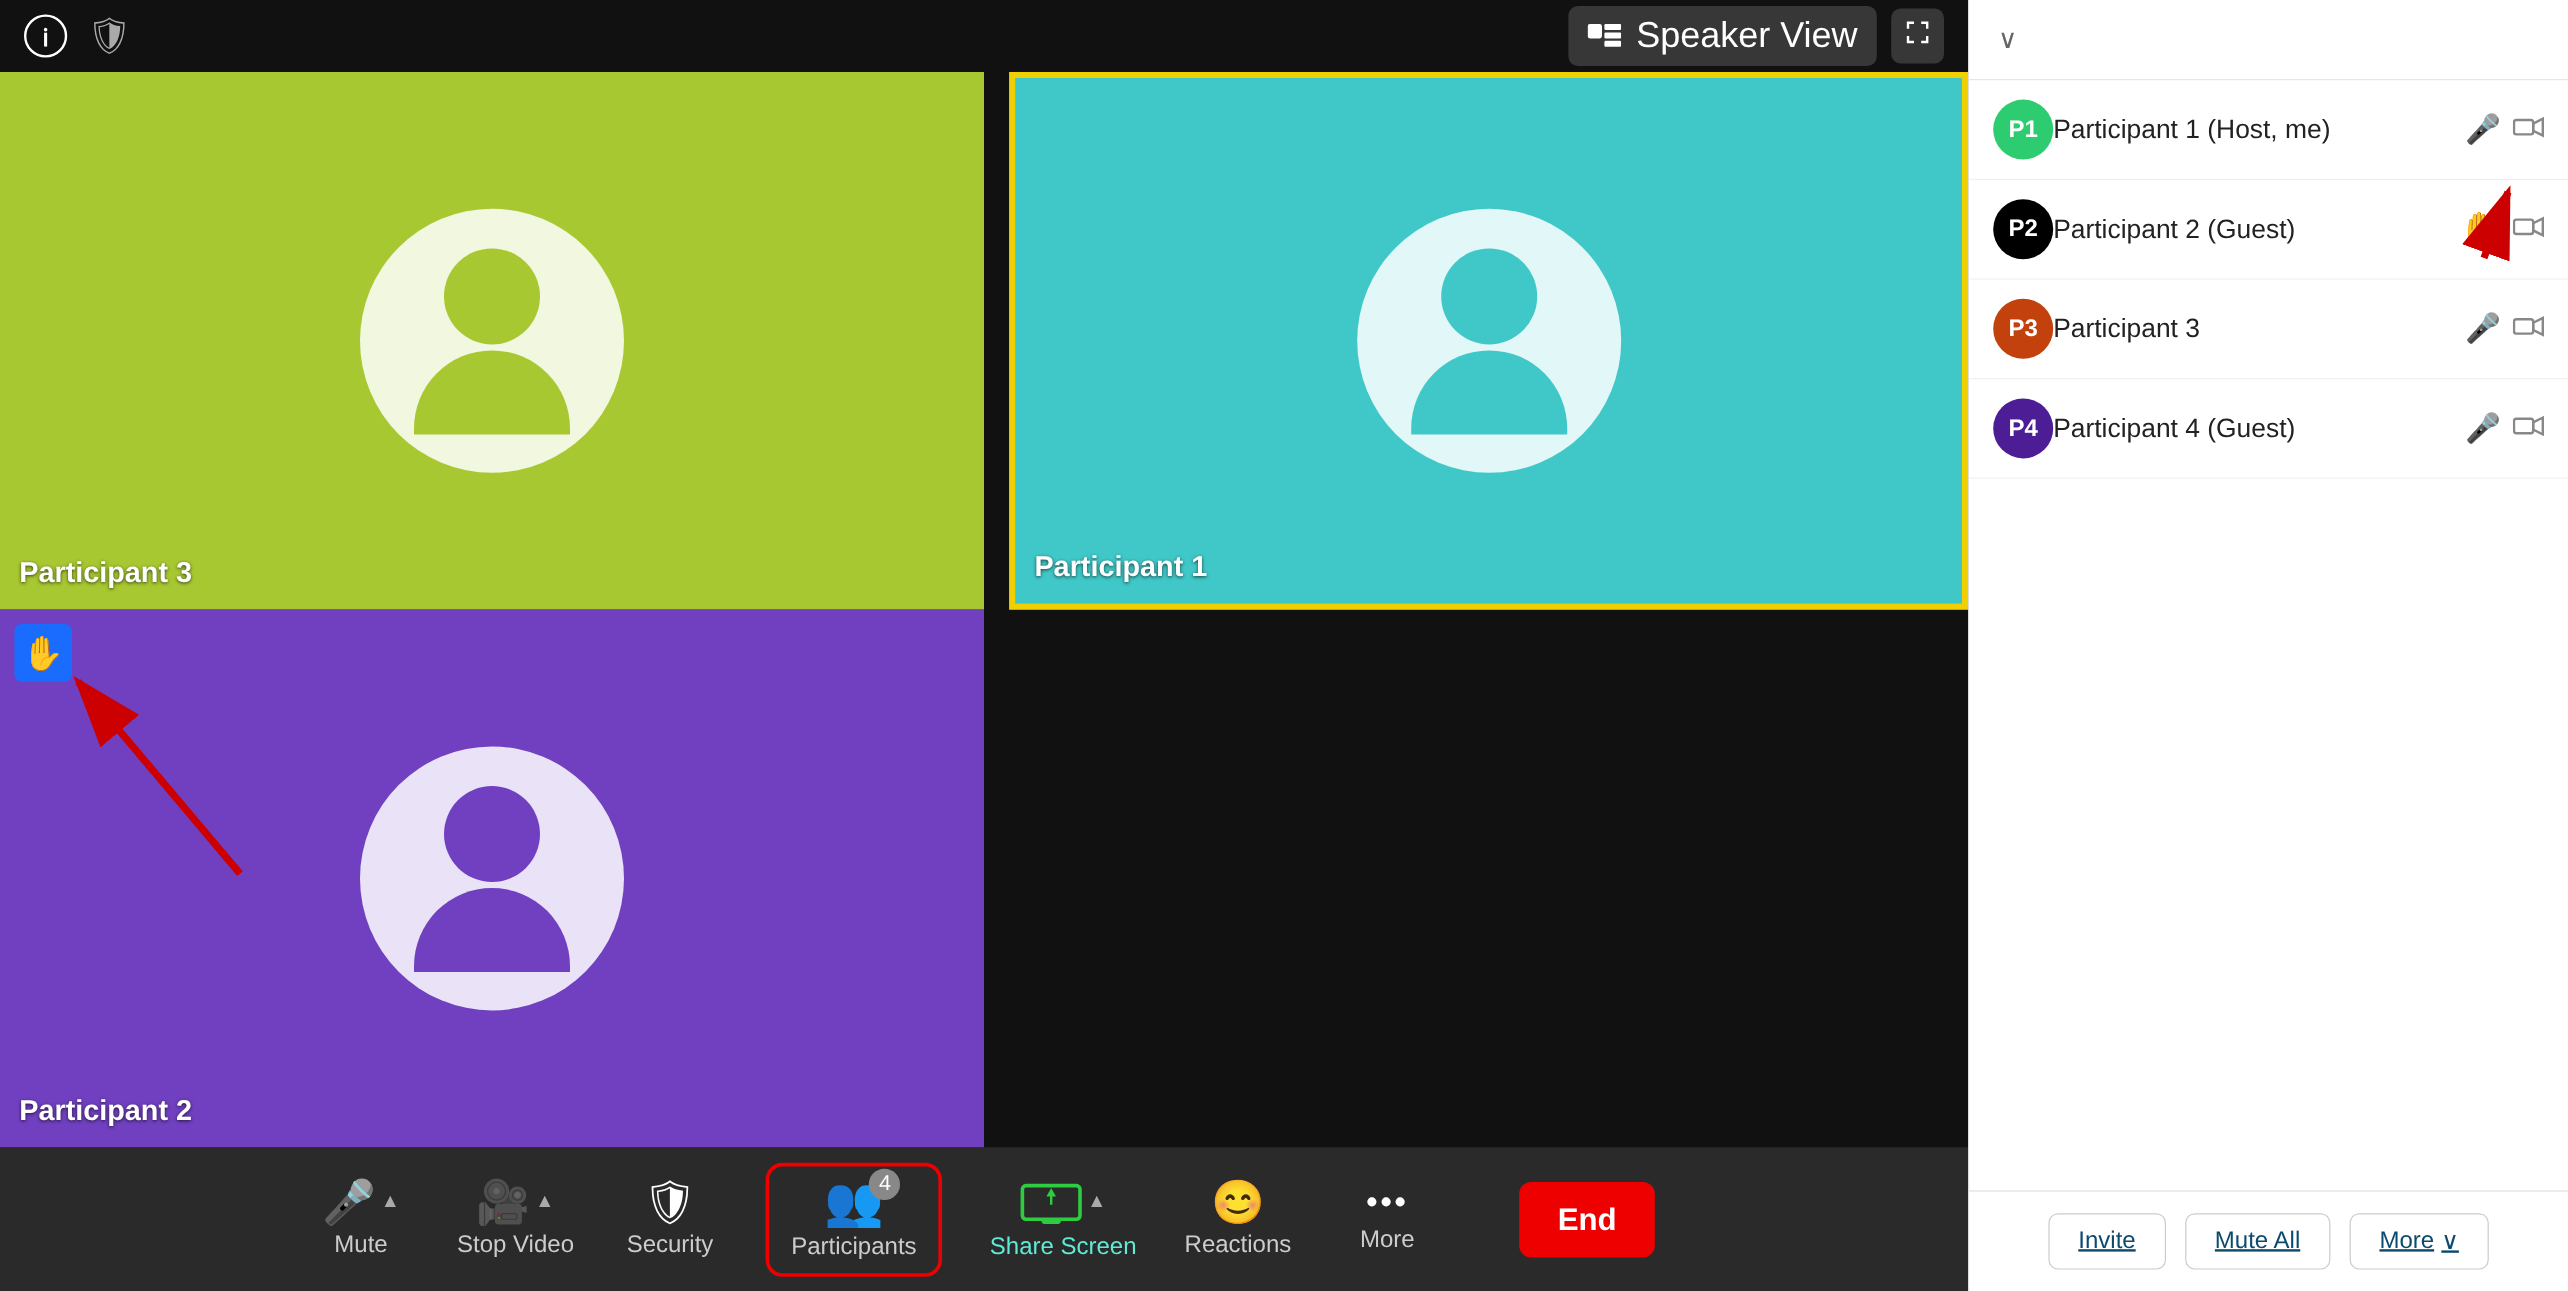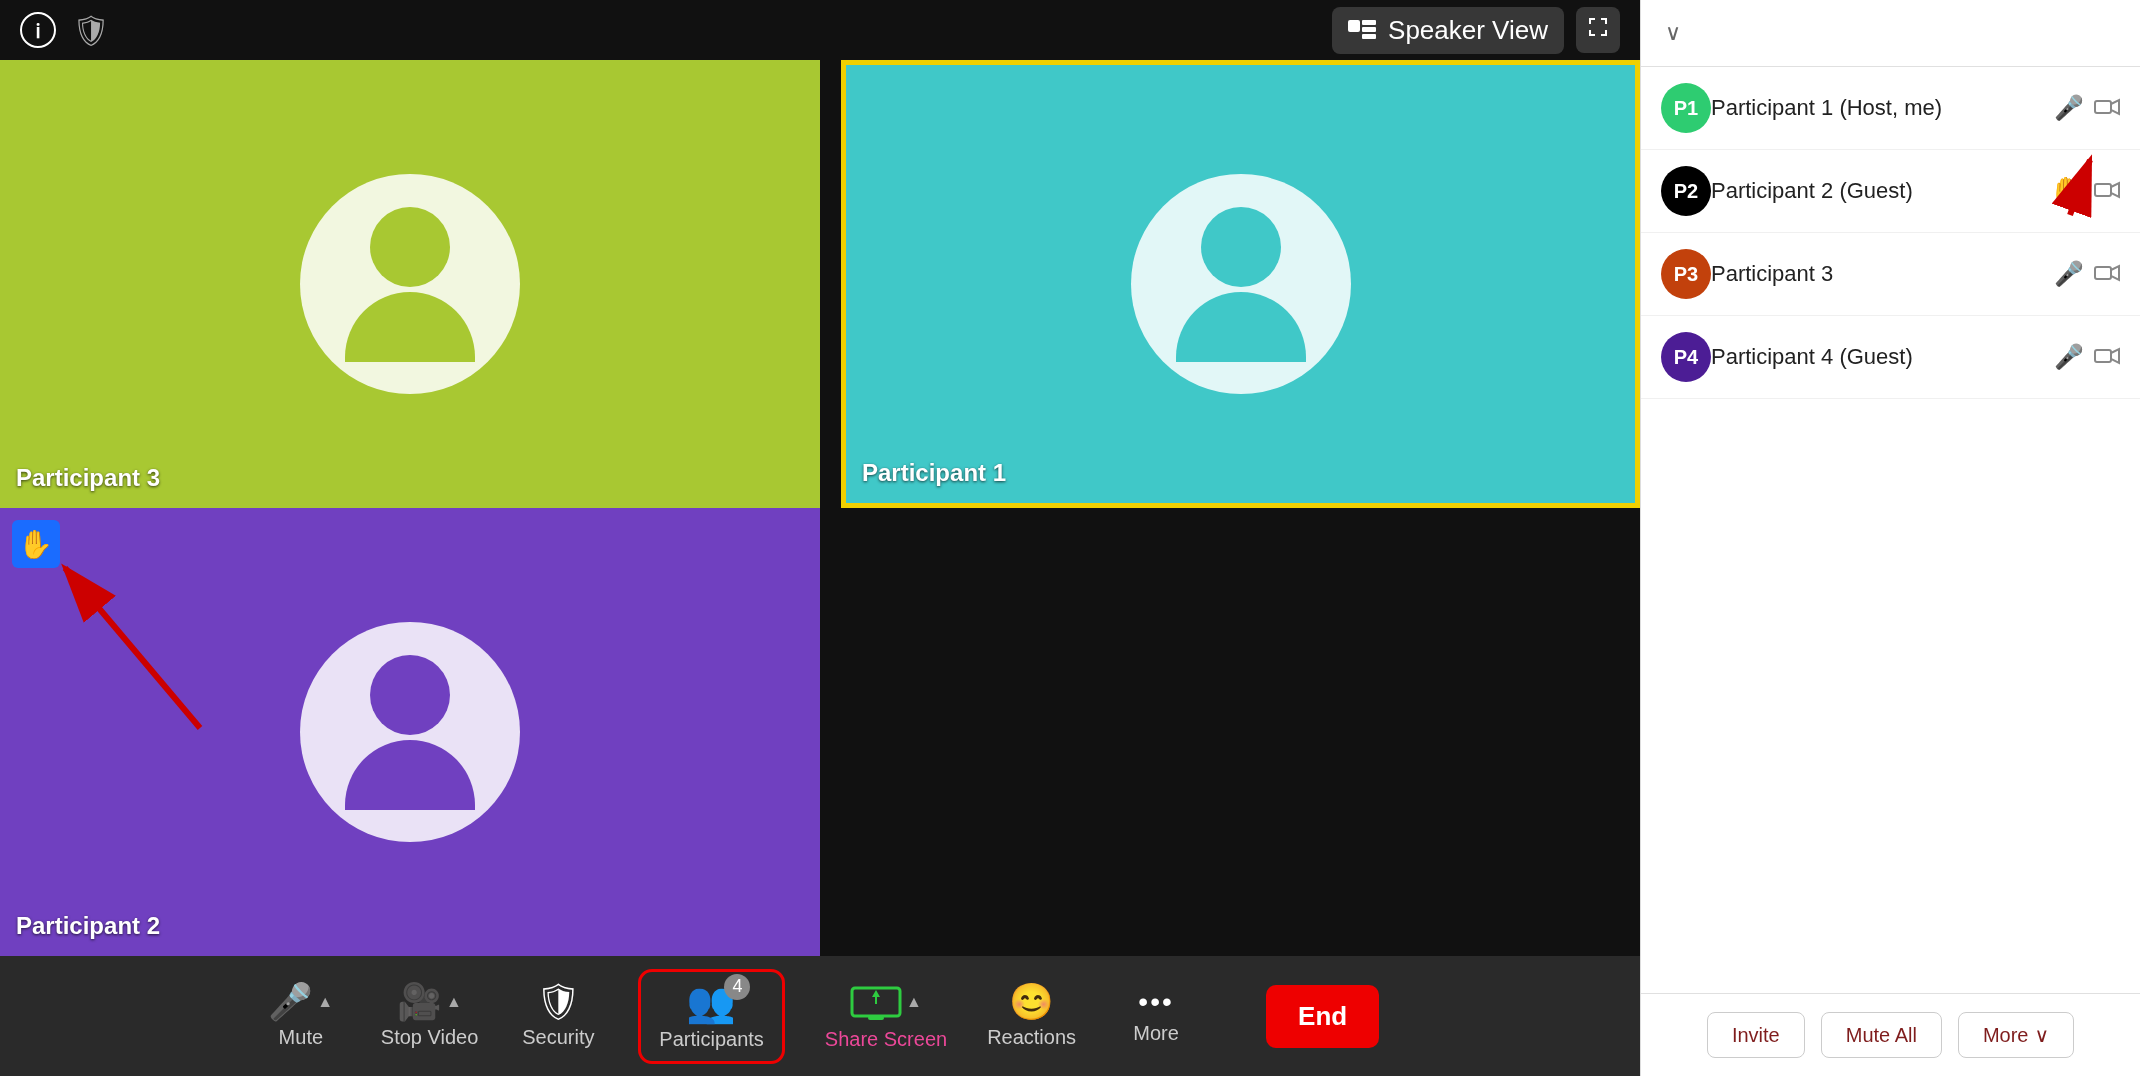--- a/index.html
+++ b/index.html
@@ -54,21 +54,21 @@
       align-items: center;
       gap: 12px;
     }
 
     .speaker-view-btn {
       background: rgba(60,60,60,0.9);
       border: none;
       color: #fff;
       border-radius: 8px;
       padding: 8px 16px;
-      font-size: 26px;
+      font-size: 30px;
       display: flex;
       align-items: center;
       gap: 8px;
       cursor: pointer;
     }
 
     .fullscreen-btn {
       background: rgba(60,60,60,0.9);
       border: none;
       color: #fff;
@@ -328,25 +328,26 @@
       justify-content: center;
       gap: 16px;
       padding: 18px 20px;
       background: #fff;
       border-top: 1px solid #e0e0e0;
     }
 
     .footer-btn {
       border: 1px solid #ccc;
       background: #fff;
-      color: #7f1d1d;
+      color: #0c4a6e;
       border-radius: 8px;
       padding: 10px 24px;
       font-size: 20px;
       cursor: pointer;
+      text-decoration: underline;
     }
 
     .footer-btn-more {
       display: flex;
       align-items: center;
       gap: 6px;
     }
 
     
     .info-icon {
@@ -480,21 +481,21 @@
           <div style="position:relative;width:52px;height:40px;display:flex;align-items:center;justify-content:center;">
 
             <svg width="52" height="40" viewBox="0 0 52 40">
               <rect x="2" y="6" width="48" height="28" rx="3" fill="none" stroke="#2ecc40" stroke-width="3"></rect>
               <rect x="18" y="34" width="16" height="4" rx="2" fill="#2ecc40"></rect>
               <polygon points="26,8 22,15 25,15 25,22 27,22 27,15 30,15" fill="#2ecc40"></polygon>
             </svg>
           </div>
           <span style="font-size:16px;color:#aaa;">▲</span>
         </div>
-        <span class="toolbar-label" style="color:#ec4899;">Share Screen</span>
+        <span class="toolbar-label" style="color:#5eead4;">Share Screen</span>
       </div>
 
       <div class="toolbar-item">
         <span class="toolbar-icon">😊</span>
         <span class="toolbar-label">Reactions</span>
       </div>
 
       <div class="toolbar-item">
         <span class="toolbar-icon" style="letter-spacing:2px;font-size:28px;">•••</span>
         <span class="toolbar-label">More</span>

